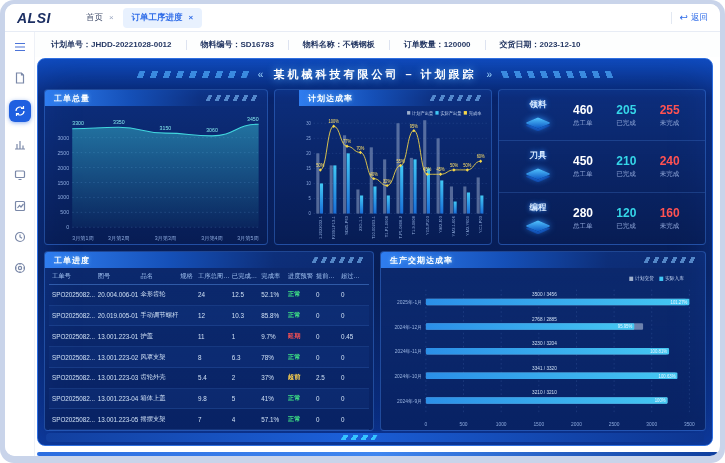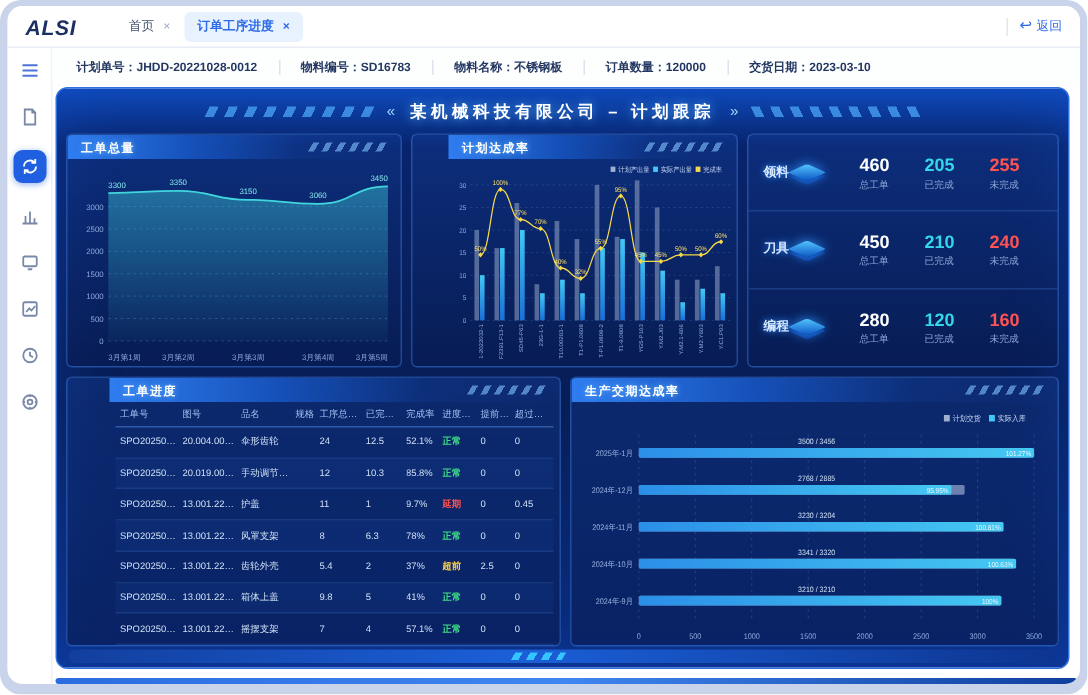--- a/index.html
+++ b/index.html
@@ -78,29 +78,29 @@
     background:repeating-linear-gradient(90deg,rgba(130,195,255,.6) 0 4px,
       transparent 4px 9px); }
   .panel-title { color:#fff; font-size:8px; font-weight:bold; letter-spacing:1px;
     text-shadow:0 0 4px rgba(120,200,255,.8);font-family:Liberation Mono, monospace; }
   .panel-body { flex:1; min-height:0; position:relative; }
   .panel-body svg { width:100%; height:100%; display:block; }
 
   .p1 { width:224px; flex:0 0 auto; }
   .p2 { width:218px; flex:0 0 auto;padding-left:24px; }
   .p3 { flex:1; }
-  .p4 { width:330px; flex:0 0 auto;padding-left:28px; }
+  .p4 { width:330px; flex:0 0 auto; }
   .p5 { flex:1; }
 
   
   .alert-row { height:33.3%; display:grid; grid-template-columns:58px 1fr 1fr 1fr;
     align-items:center; padding:0 8px 0 10px;
     border-bottom:1px solid rgba(80,140,230,.25); }
   .alert-row:last-child { border-bottom:none; }
-  .alert-id { display:flex; flex-direction:row; align-items:center; gap:3px; }
+  .alert-id { display:flex; flex-direction:column; align-items:center; gap:3px; }
   .alert-name { color:#d8eaff; font-size:8.5px; font-weight:bold;
     text-shadow:0 0 5px #2f8cff; }
   .gem { width:18px; height:18px; background:linear-gradient(135deg,#53c6ff,#0b55c4);
     transform:scaleY(.45) rotate(45deg); border-radius:2px;
     box-shadow:0 0 10px rgba(45,150,255,.95), 4px 4px 0 rgba(10,60,160,.9); }
   .alert-stat { display:flex; flex-direction:column; gap:2px; padding-left:6px; }
   .alert-stat .num { font-size:12px; font-weight:bold; color:#ffffff; }
   .alert-stat.done .num { color:#35d6e8; }
   .alert-stat.pending .num { color:#ff5252; }
   .alert-stat .lbl { font-size:6.5px; color:#8fa6d8; }
@@ -212,21 +212,21 @@
             <div class="info-item">
               <b>物料编号：SD16783</b>
             </div>
             <div class="info-item">
               <b>物料名称：不锈钢板</b>
             </div>
             <div class="info-item">
               <b>订单数量：120000</b>
             </div>
             <div class="info-item">
-              <b>交货日期：2023-03-10</b>
+              <b>交货日期：2023-12-10</b>
             </div>
           </div>
 
       <div class="dash">
         <div class="banner">
           <div class="stripes"></div>
           <span class="chev">«</span>
           <div class="banner-title">某机械科技有限公司 – 计划跟踪</div>
           <span class="chev">»</span>
           <div class="stripes right"></div>

